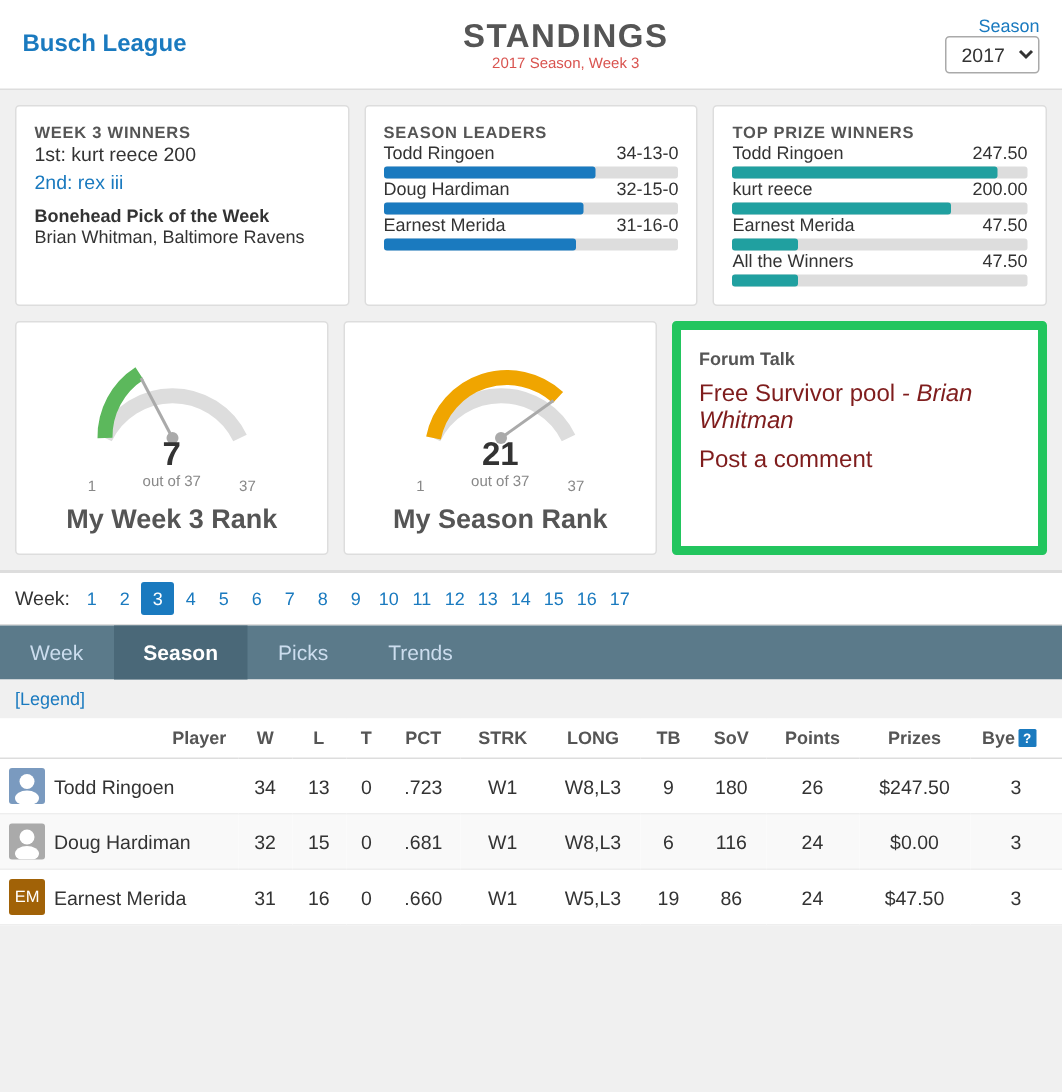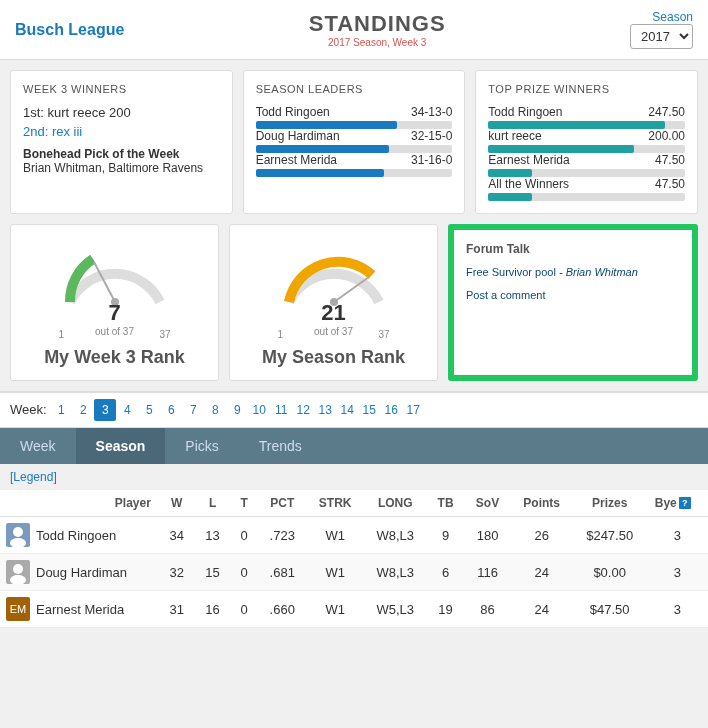--- a/index.html
+++ b/index.html
@@ -9,42 +9,42 @@
     .league-title { color: #1a7abf; font-size: 16px; font-weight: bold; }
     .standings-title { text-align: center; }
     .standings-title h1 { font-size: 22px; color: #555; letter-spacing: 1px; font-weight: bold; }
     .standings-title .subtitle { color: #d9534f; font-size: 10px; }
     .season-selector { text-align: right; }
     .season-selector label { color: #1a7abf; display: block; font-size: 12px; }
     .season-selector select { border: 1px solid #aaa; border-radius: 3px; padding: 3px 6px; font-size: 13px; color: #333; background: #fff; cursor: pointer; }
 
     .cards-row { display: flex; gap: 10px; padding: 10px; background: #f0f0f0; }
     .card { background: #fff; border: 1px solid #ddd; border-radius: 3px; padding: 12px; flex: 1; }
-    .card-title { font-size: 11px; font-weight: normal; color: #555; letter-spacing: 0.5px; margin-bottom: 10px; }
+    .card-title { font-size: 11px; font-weight: bold; color: #555; letter-spacing: 0.5px; }
 
     .week-winners .rank-line { margin-bottom: 4px; font-size: 13px; }
     .week-winners .first { color: #333; }
     .week-winners .second { color: #1a7abf; }
     .week-winners .bonehead { margin-top: 8px; font-weight: bold; font-size: 12px; color: #333; }
     .week-winners .bonehead-name { font-size: 12px; color: #333; }
     .leader-item .leader-name { display: flex; justify-content: space-between; font-size: 12px; margin-bottom: 2px; }
     .bar-bg { background: #ddd; height: 8px; border-radius: 2px; }
     .bar-fill { background: #1a7abf; height: 8px; border-radius: 2px; }
     .prize-item .prize-row { display: flex; justify-content: space-between; font-size: 12px; margin-bottom: 2px; }
     .prize-bar-bg { background: #ddd; height: 8px; border-radius: 2px; }
     .prize-bar-fill { background: #20a0a0; height: 8px; border-radius: 2px; }
 
     .gauges-forum-row { display: flex; gap: 10px; padding: 0 10px 10px 10px; background: #f0f0f0; }
     .gauges-col { display: flex; gap: 10px; flex: 2; }
     .gauge-card { background: #fff; border: 1px solid #ddd; border-radius: 3px; padding: 12px; flex: 1; text-align: center; }
     .gauge-label { font-size: 18px; font-weight: bold; color: #555; margin-top: 6px; }
 
     .forum-card { background: #fff; border: 6px solid #22c55e; border-radius: 3px; padding: 12px; flex: 1; }
     .forum-title { font-size: 12px; font-weight: bold; color: #555; margin-bottom: 8px; }
-    .forum-link { color: #0c4a6e; font-size: 11px; text-decoration: none; cursor: pointer; }
+    .forum-link { color: #7f1d1d; font-size: 16px; text-decoration: none; cursor: pointer; }
     .forum-italic { font-style: italic; }
     .forum-post { margin-top: 8px; }
 
     
     .gauge-container { position: relative; display: inline-block; }
     .gauge-minmax { display: flex; justify-content: space-between; font-size: 10px; color: #888; margin-top: -8px; padding: 0 4px; }
     .week-btn { display: inline-block; width: 22px; height: 22px; text-align: center; line-height: 22px; font-size: 12px; color: #1a7abf; cursor: pointer; border-radius: 2px; }
     .week-btn.active { background: #1a7abf; color: #fff; border-radius: 2px; }
 
     .tabs-row { display: flex; background: #5b7a8a; }

